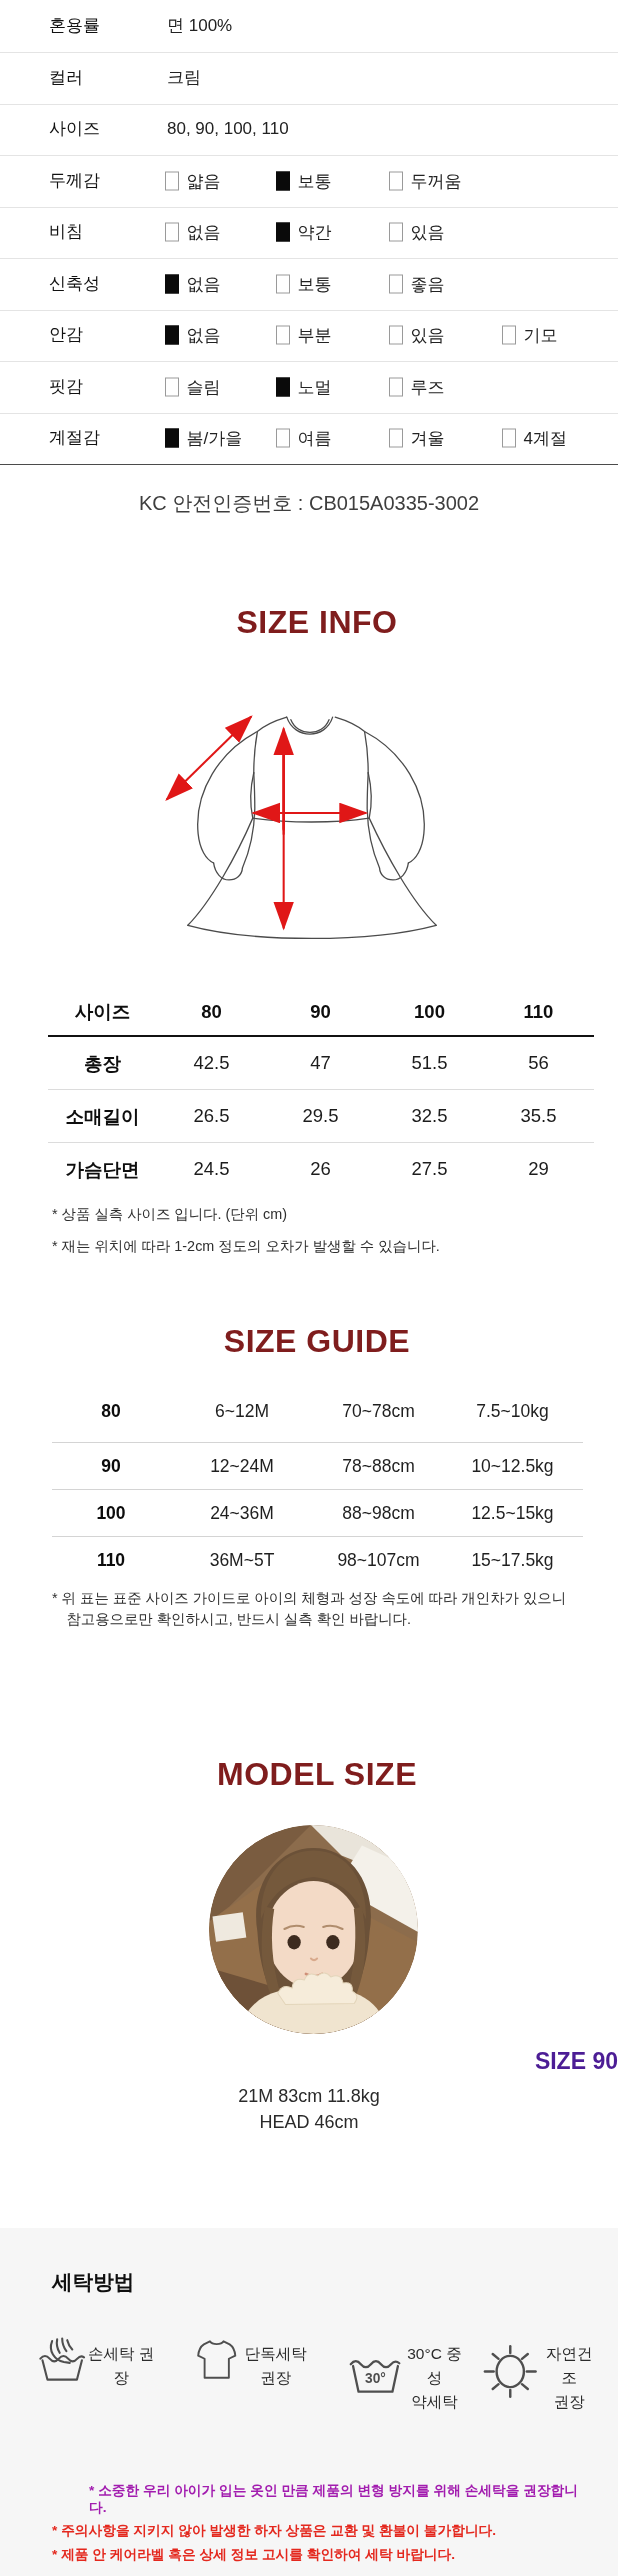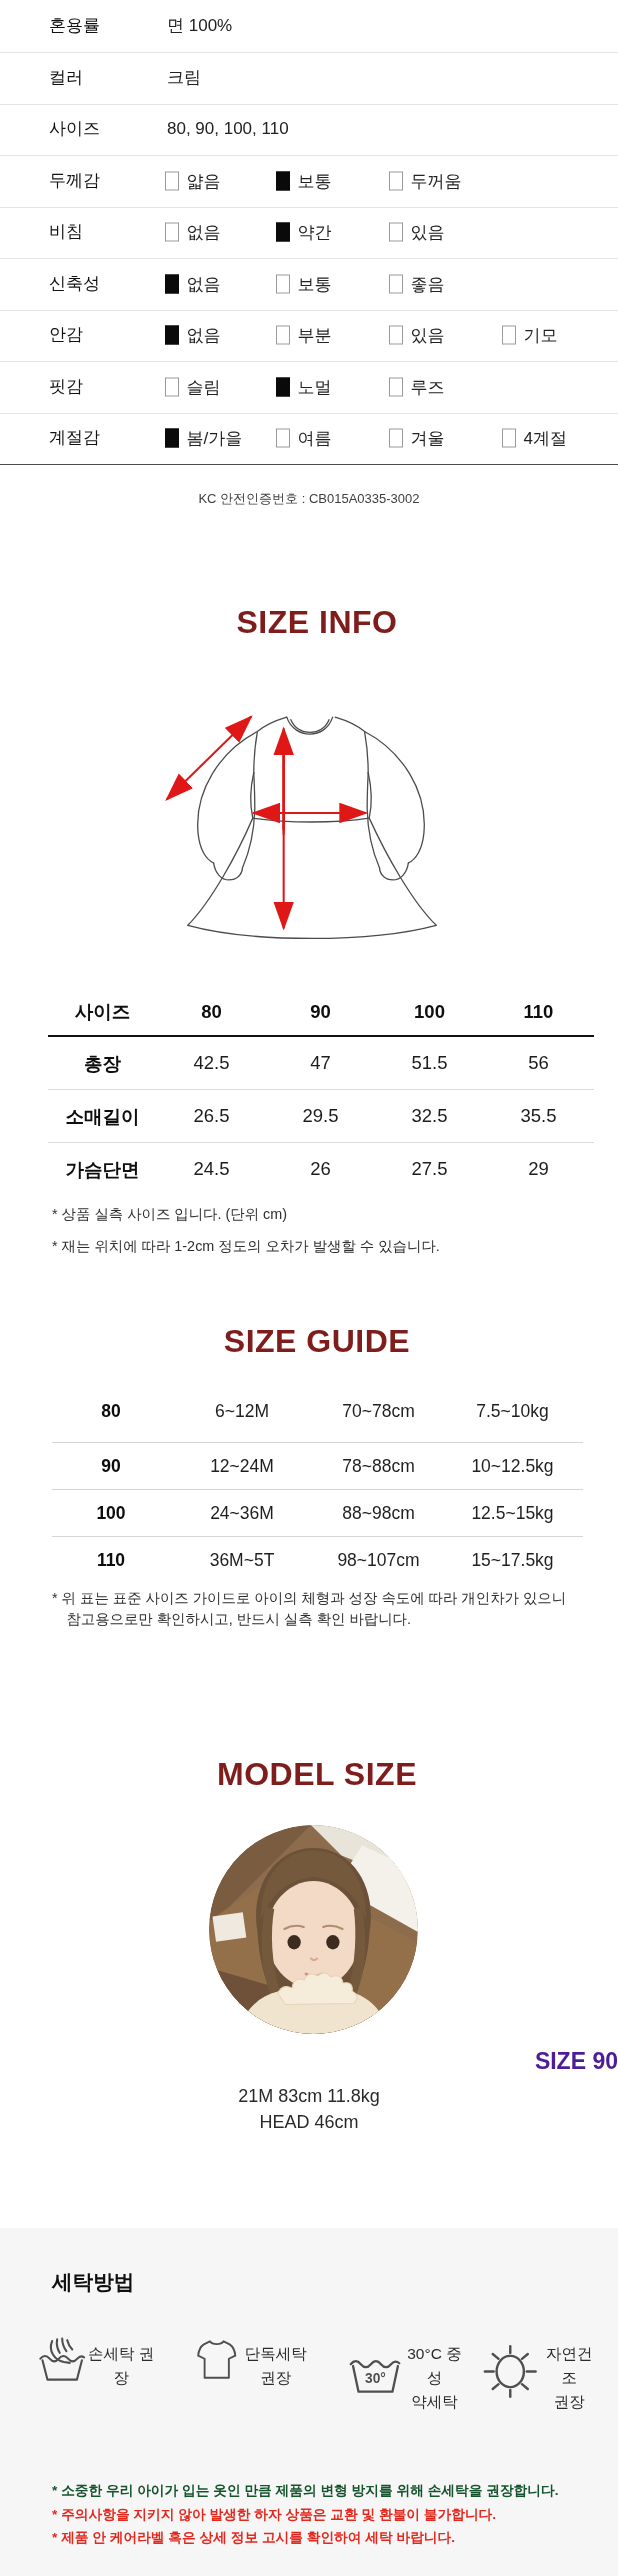--- a/index.html
+++ b/index.html
@@ -11,21 +11,21 @@
   .info-label{position:absolute;left:49px;top:0;height:52px;line-height:52px;
               font-size:17px;font-weight:400;color:#111;}
   .info-value{position:absolute;left:167px;top:0;height:52px;line-height:52px;
               font-size:17px;color:#222;}
   .opt{position:absolute;top:50%;transform:translateY(-50%);display:flex;align-items:center;gap:7.2px;
        font-size:17px;color:#222;}
   .o1{left:165px}.o2{left:276px}.o3{left:389px}.o4{left:502px}
   .cb{display:inline-block;width:14.4px;height:19px;border:1px solid #9a9a9a;background:#fff;box-sizing:border-box;}
   .cb.checked{background:#0a0a0a;border-color:#0a0a0a;}
   .kc-line{position:absolute;left:0;top:490px;width:618px;text-align:center;
-           font-size:13px;color:#3e3e3e;}
+           font-size:20px;color:#3e3e3e;}
   
   .sec-title{position:absolute;left:0;width:618px;text-align:center;
              font-size:32px;font-weight:900;letter-spacing:0.5px;color:#7f1d1d;margin:8px;}
   .t-sizeinfo{top:596px}
   .t-sizeguide{top:1315px}
   .t-modelsize{top:1748px}
   
   .diagram{position:absolute;left:144px;top:685px;}
   
   .size-table{position:absolute;left:48px;top:988px;width:546px;}
@@ -411,21 +411,21 @@
         <line x1="96" y1="24" x2="84" y2="34"></line>
         <line x1="24" y1="96" x2="36" y2="86"></line>
         <line x1="96" y1="96" x2="84" y2="86"></line>
       </g>
     </svg>
     <div class="wash-label">자연건조
 권장</div>
   </div>
 
   <div class="warnings">
-    <p style="color: #14532d;">* 소중한 우리 아이가 입는 옷인 만큼 제품의 변형 방지를 위해 손세탁을 권장합니다.</p>
+    <p style="color: #a21caf; margin-left: 37px;">* 소중한 우리 아이가 입는 옷인 만큼 제품의 변형 방지를 위해 손세탁을 권장합니다.</p>
     <p style="color: rgb(228, 40, 30);">* 주의사항을 지키지 않아 발생한 하자 상품은 교환 및 환불이 불가합니다.</p>
     <p style="color: rgb(228, 40, 30);">* 제품 안 케어라벨 혹은 상세 정보 고시를 확인하여 세탁 바랍니다.</p>
   </div>
 
   <div class="care-items">
     <div class="care-item"><span>1. 부착물이 있는 상품은 드라이 클리닝 시 제품 탈락이 발생할 수 있으니 삼가 바랍니다.</span><strong></strong></div>
 
   </div>
 
 </div>

